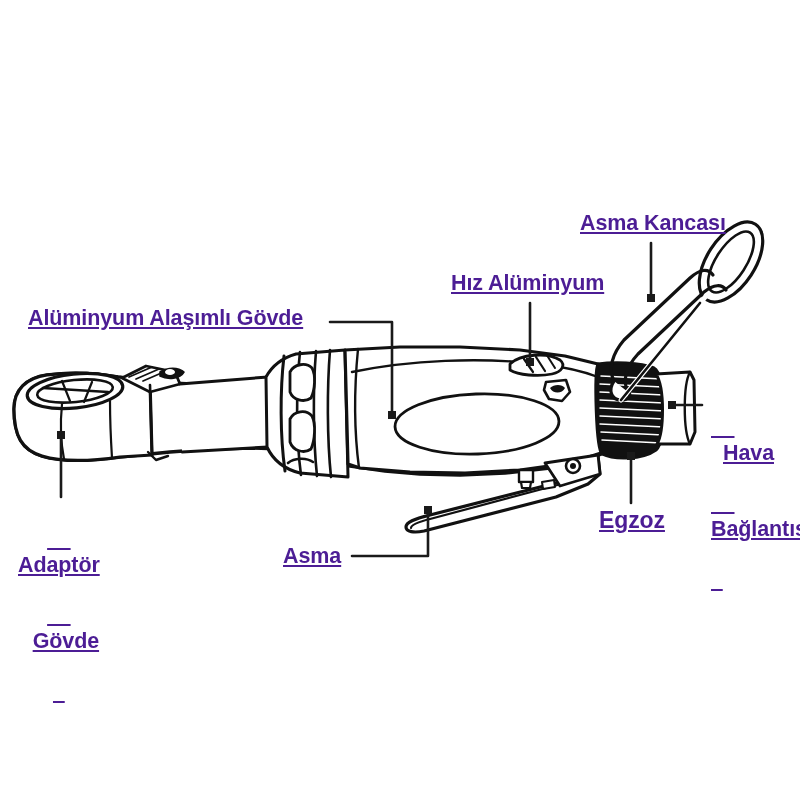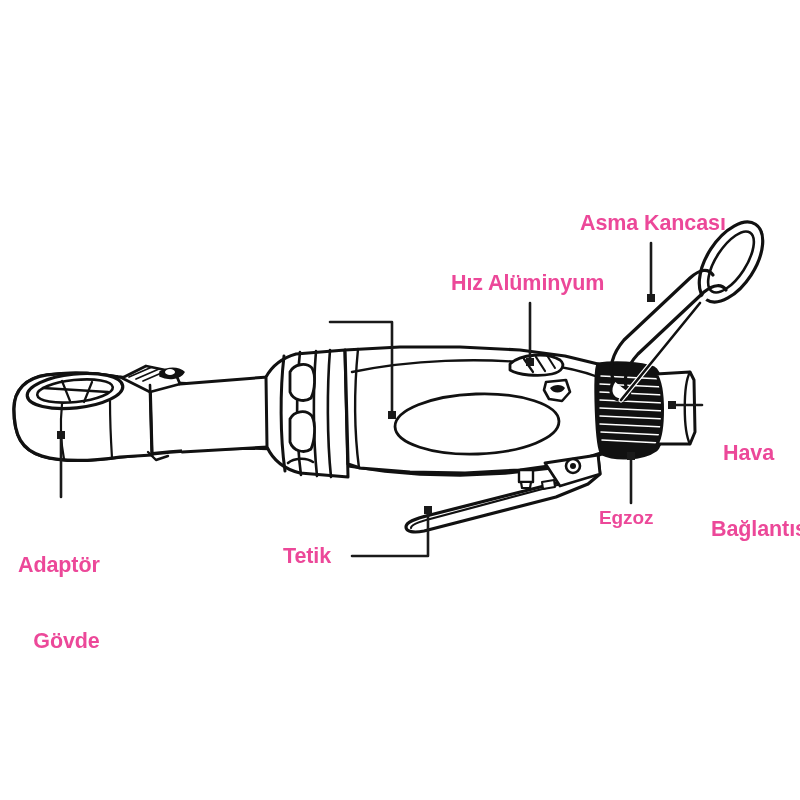--- a/index.html
+++ b/index.html
@@ -23,32 +23,33 @@
     left: 0;
     top: 0;
     width: 800px;
     height: 800px;
     display: block;
   }
   .callout-label {
     position: absolute;
     font-family: "Liberation Sans", sans-serif;
     font-weight: bold;
-    color: #ec4899;
+    color: #4c1d95;
     white-space: pre;
     line-height: 1.18;
     letter-spacing: -0.1px;
+    text-decoration: underline;
   }
   .lbl-body       { left: 28px;  top: 306px; font-size: 21.5px; }
-  .lbl-adapter    { left: 18px;  top: 502px; font-size: 21.5px; text-align: right; }
+  .lbl-adapter    { left: 18px;  top: 502px; font-size: 21.5px; text-align: center; }
   .lbl-speed      { left: 451px; top: 271px; font-size: 21.5px; }
   .lbl-hook       { left: 580px; top: 211px; font-size: 21.5px; }
   .lbl-air        { left: 711px; top: 390px; font-size: 21.5px; text-align: left; }
   .lbl-trigger    { left: 283px; top: 544px; font-size: 21.5px; }
-  .lbl-exhaust    { left: 599px; top: 507px; font-size: 19px; }
+  .lbl-exhaust    { left: 599px; top: 507px; font-size: 23px; }
 </style>
 </head>
 <body>
 
 <div id="diagram-root">
 
   <svg id="diagram-svg" viewBox="0 0 800 800" xmlns="http://www.w3.org/2000/svg">
 
     <rect x="0" y="0" width="800" height="800" fill="#ffffff"></rect>
 
@@ -275,32 +276,33 @@
 
         <path d="M 352 556 L 428 556 L 428 510"></path>
         <rect x="424" y="506" width="8" height="8" fill="#1a1a1a" stroke="none"></rect>
 
         <path d="M 631 503 L 631 458"></path>
         <rect x="627" y="452" width="8" height="8" fill="#1a1a1a" stroke="none"></rect>
       </g>
     </g>
   </svg>
 
+  <div class="callout-label lbl-body">Alüminyum Alaşımlı Gövde</div>
 
   <div class="callout-label lbl-adapter">
     <div>Adaptör</div>
     <div style="padding-left:14px">Gövde</div>
   </div>
 
   <div class="callout-label lbl-speed">Hız Alüminyum</div>
 
   <div class="callout-label lbl-hook">Asma Kancası</div>
 
   <div class="callout-label lbl-air">
     <div style="padding-left:12px">Hava</div>
     <div>Bağlantısı</div>
   </div>
 
-  <div class="callout-label lbl-trigger">Tetik</div>
+  <div class="callout-label lbl-trigger">Asma</div>
 
   <div class="callout-label lbl-exhaust">Egzoz</div>
 
 </div>
 
 </body></html>

